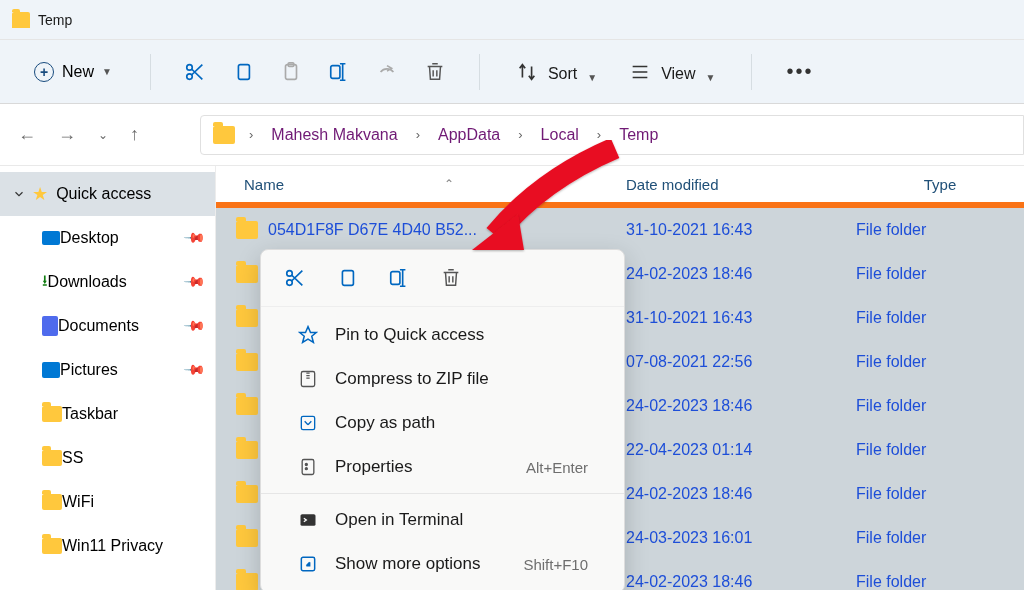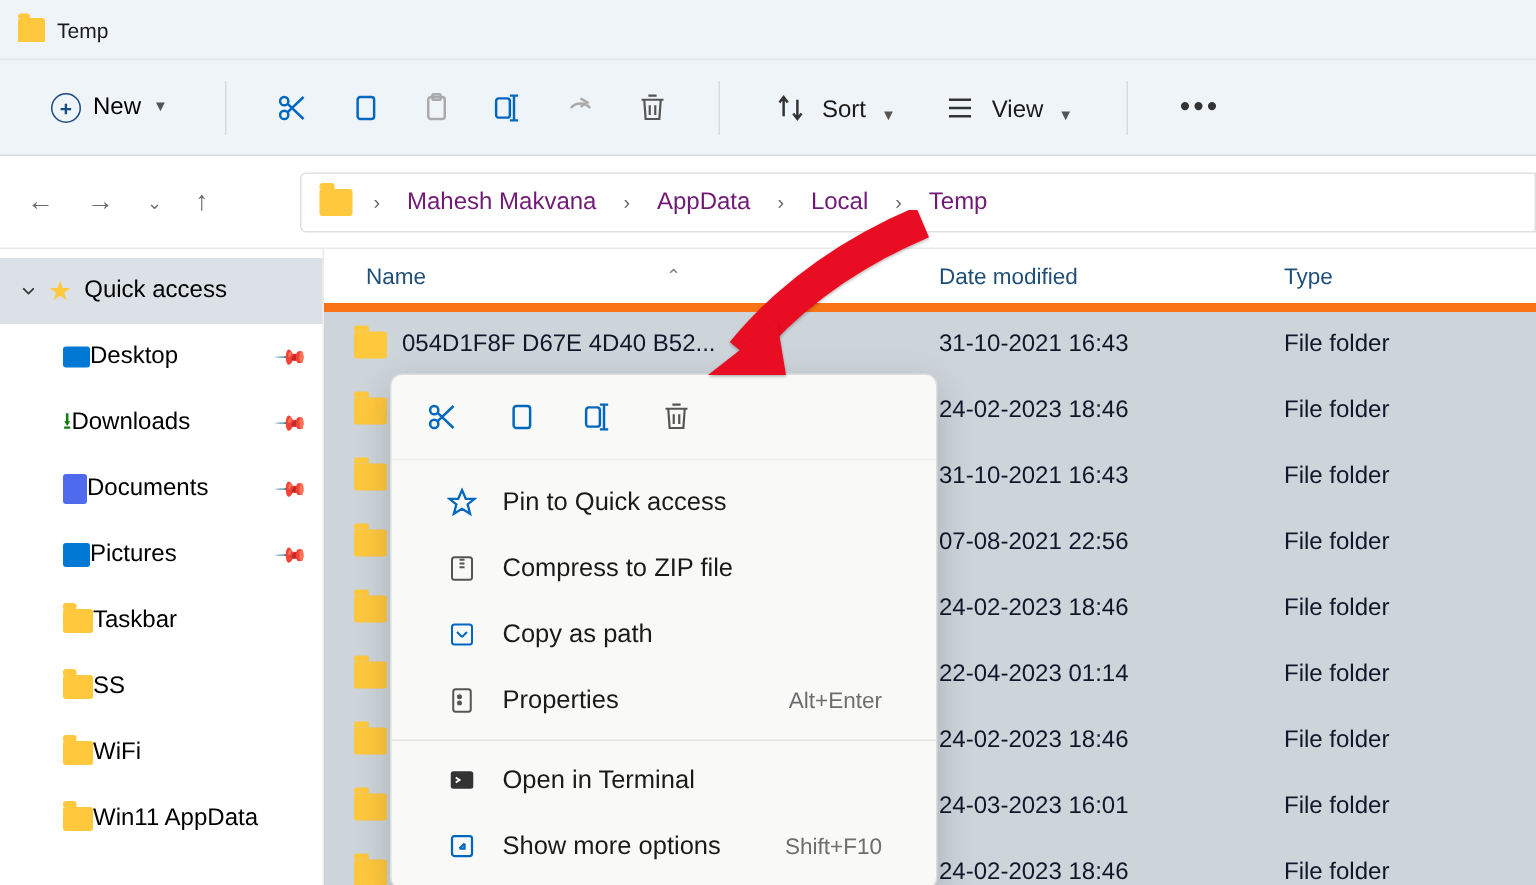--- a/index.html
+++ b/index.html
@@ -37,23 +37,23 @@
     .star { color: #ffc83d; font-size: 18px; margin-right: 8px; }
     .side-item { padding-left: 42px; justify-content: space-between; padding-right: 12px; }
     .side-item .left { display: flex; align-items: center; }
     .pin { color: #777; font-size: 14px; transform: rotate(45deg); }
 
     .file-panel { flex: 1; position: relative; }
     .columns { display: flex; height: 42px; align-items: center; color: #205078; font-size: 15px; border-bottom: 6px solid #f97316; }
     .col-name { width: 398px; padding-left: 28px; display: flex; align-items: center; gap: 160px; }
     .col-sort-glyph { font-size: 12px; color: #888; }
     .col-date { width: 230px; padding-left: 12px; }
-    .col-type { flex: 1; padding-left: 12px; }
-
-    .file-row { display: flex; height: 44px; align-items: center; font-size: 16px; color: #0f172a; }
+    .col-type { flex: 1; padding-left: 12px; text-align: center; }
+
+    .file-row { display: flex; height: 44px; align-items: center; font-size: 16px; color: #1d4ed8; }
     .file-row.sel { background: #cdd5da; }
     .file-row:not(.sel) { background: #fff; }
     .file-row .name-cell { width: 398px; padding-left: 20px; display: flex; align-items: center; gap: 10px; }
     .file-row .date-cell { width: 230px; padding-left: 12px; }
     .file-row .type-cell { flex: 1; padding-left: 12px; }
     .folder-row-icon { width: 22px; height: 18px; background: #ffc83d; border-radius: 2px; position: relative; flex-shrink: 0; }
     .folder-row-icon::before { content: ""; position: absolute; left: 0; top: -4px; width: 10px; height: 4px; background: #ffc83d; border-radius: 2px 2px 0 0; }
 
     .context-menu { position: absolute; left: 260px; top: 249px; width: 365px; background: #f9f9f8; border: 1px solid #ddd; border-radius: 8px; box-shadow: 0 8px 24px rgba(0,0,0,0.18); z-index: 50; overflow: hidden; }
     .ctx-top { display: flex; gap: 24px; padding: 14px 20px; border-bottom: 1px solid #eee; }
@@ -213,21 +213,21 @@
       </div>
     <div class="side-item">
         <div class="left">
           <span class="ic-folder"></span>
           <span>WiFi</span>
         </div>
       </div>
     <div class="side-item">
         <div class="left">
           <span class="ic-folder"></span>
-          <span>Win11 AppData</span>
+          <span>Win11 Privacy</span>
         </div>
       </div>
   </div>
 
   <div class="file-panel">
     <div class="columns">
       <div class="col-name">
           <span>Name</span>
           <span class="col-sort-glyph">⌃</span>
         </div>

